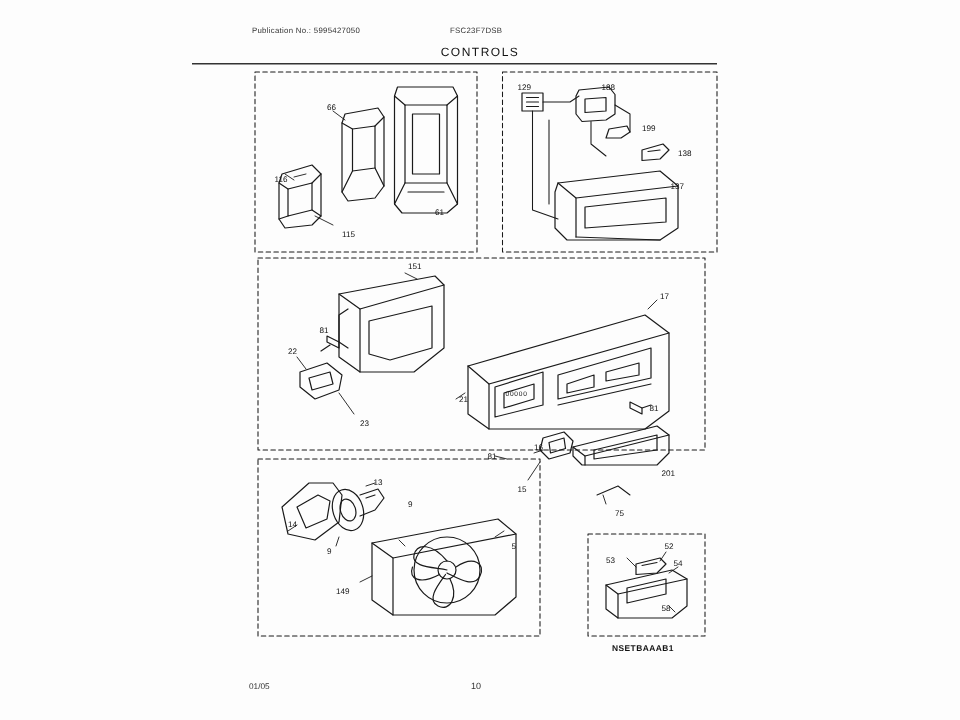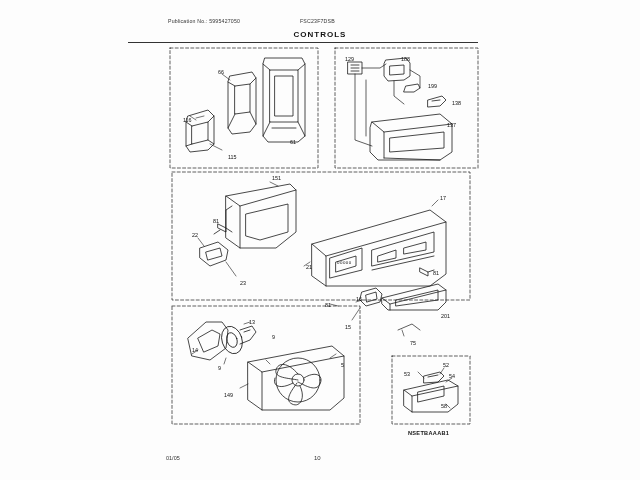--- a/index.html
+++ b/index.html
@@ -28,21 +28,21 @@
     white-space: nowrap;
   }
   #pub-no { left: 168px; top: 18px; }
   #model-no { left: 300px; top: 18px; }
   #controls-title {
     position: absolute;
     left: 0; right: 0;
     top: 30px;
     text-align: center;
     font-size: 8px;
-    font-weight: bold;
+    font-weight: normal;
     letter-spacing: 1px;
     color: #111;
   }
   #title-rule {
     position: absolute;
     left: 128px;
     top: 42px;
     width: 350px;
     height: 1px;
     background: #333;

